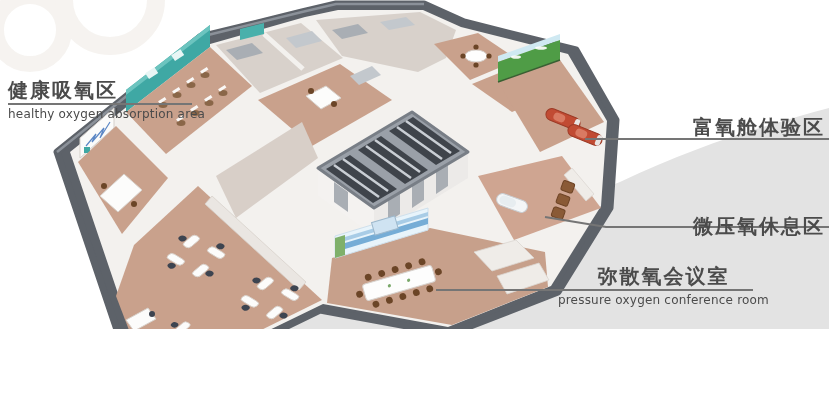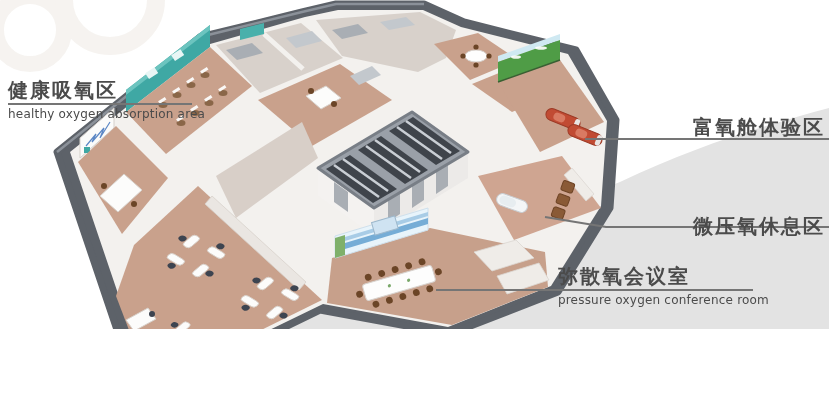--- a/index.html
+++ b/index.html
@@ -9,21 +9,21 @@
     --mural-green:#4f9c46; --oxygen-capsule-red:#c14b33;
     --presentation-wall-blue:#76add6; --chair-brown:#6b4527; --machine-dark:#3f444b;
   }
   html,body{margin:0;padding:0;background:#fff;}
   .stage{position:relative;width:829px;height:329px;overflow:hidden;
          background:var(--background);font-family:"DejaVu Sans",sans-serif;}
   .stage svg{position:absolute;left:0;top:0;}
   .lbl{position:absolute;color:var(--label-text);}
   .lbl .zh{font-size:20px;line-height:24px;font-weight:bold;letter-spacing:2px;white-space:nowrap;}
   .lbl .en{font-size:12px;line-height:15px;margin-top:5px;letter-spacing:0.2px;white-space:nowrap;}
-  .lbl-right{text-align:left;}
+  .lbl-right{text-align:center;}
   .wedge{fill:var(--background-wedge);}
   .leader{stroke:var(--leader-line);stroke-width:2;fill:none;}
   .wall-outer{fill:var(--outer-wall);stroke:var(--outer-wall);stroke-width:7;stroke-linejoin:round;}
   .slab{fill:var(--inner-wall);}
   .floor{fill:var(--floor);}
   .floor-lt{fill:var(--floor-light);}
   .desk{fill:#fcfcfb;stroke:#d8d2cc;stroke-width:1;}
   .chair-dark{fill:#3d4450;}
   .chair-brn{fill:var(--chair-brown);}
   .cab-a{fill:#a9aeb4;} .cab-b{fill:#c3c8cd;}

